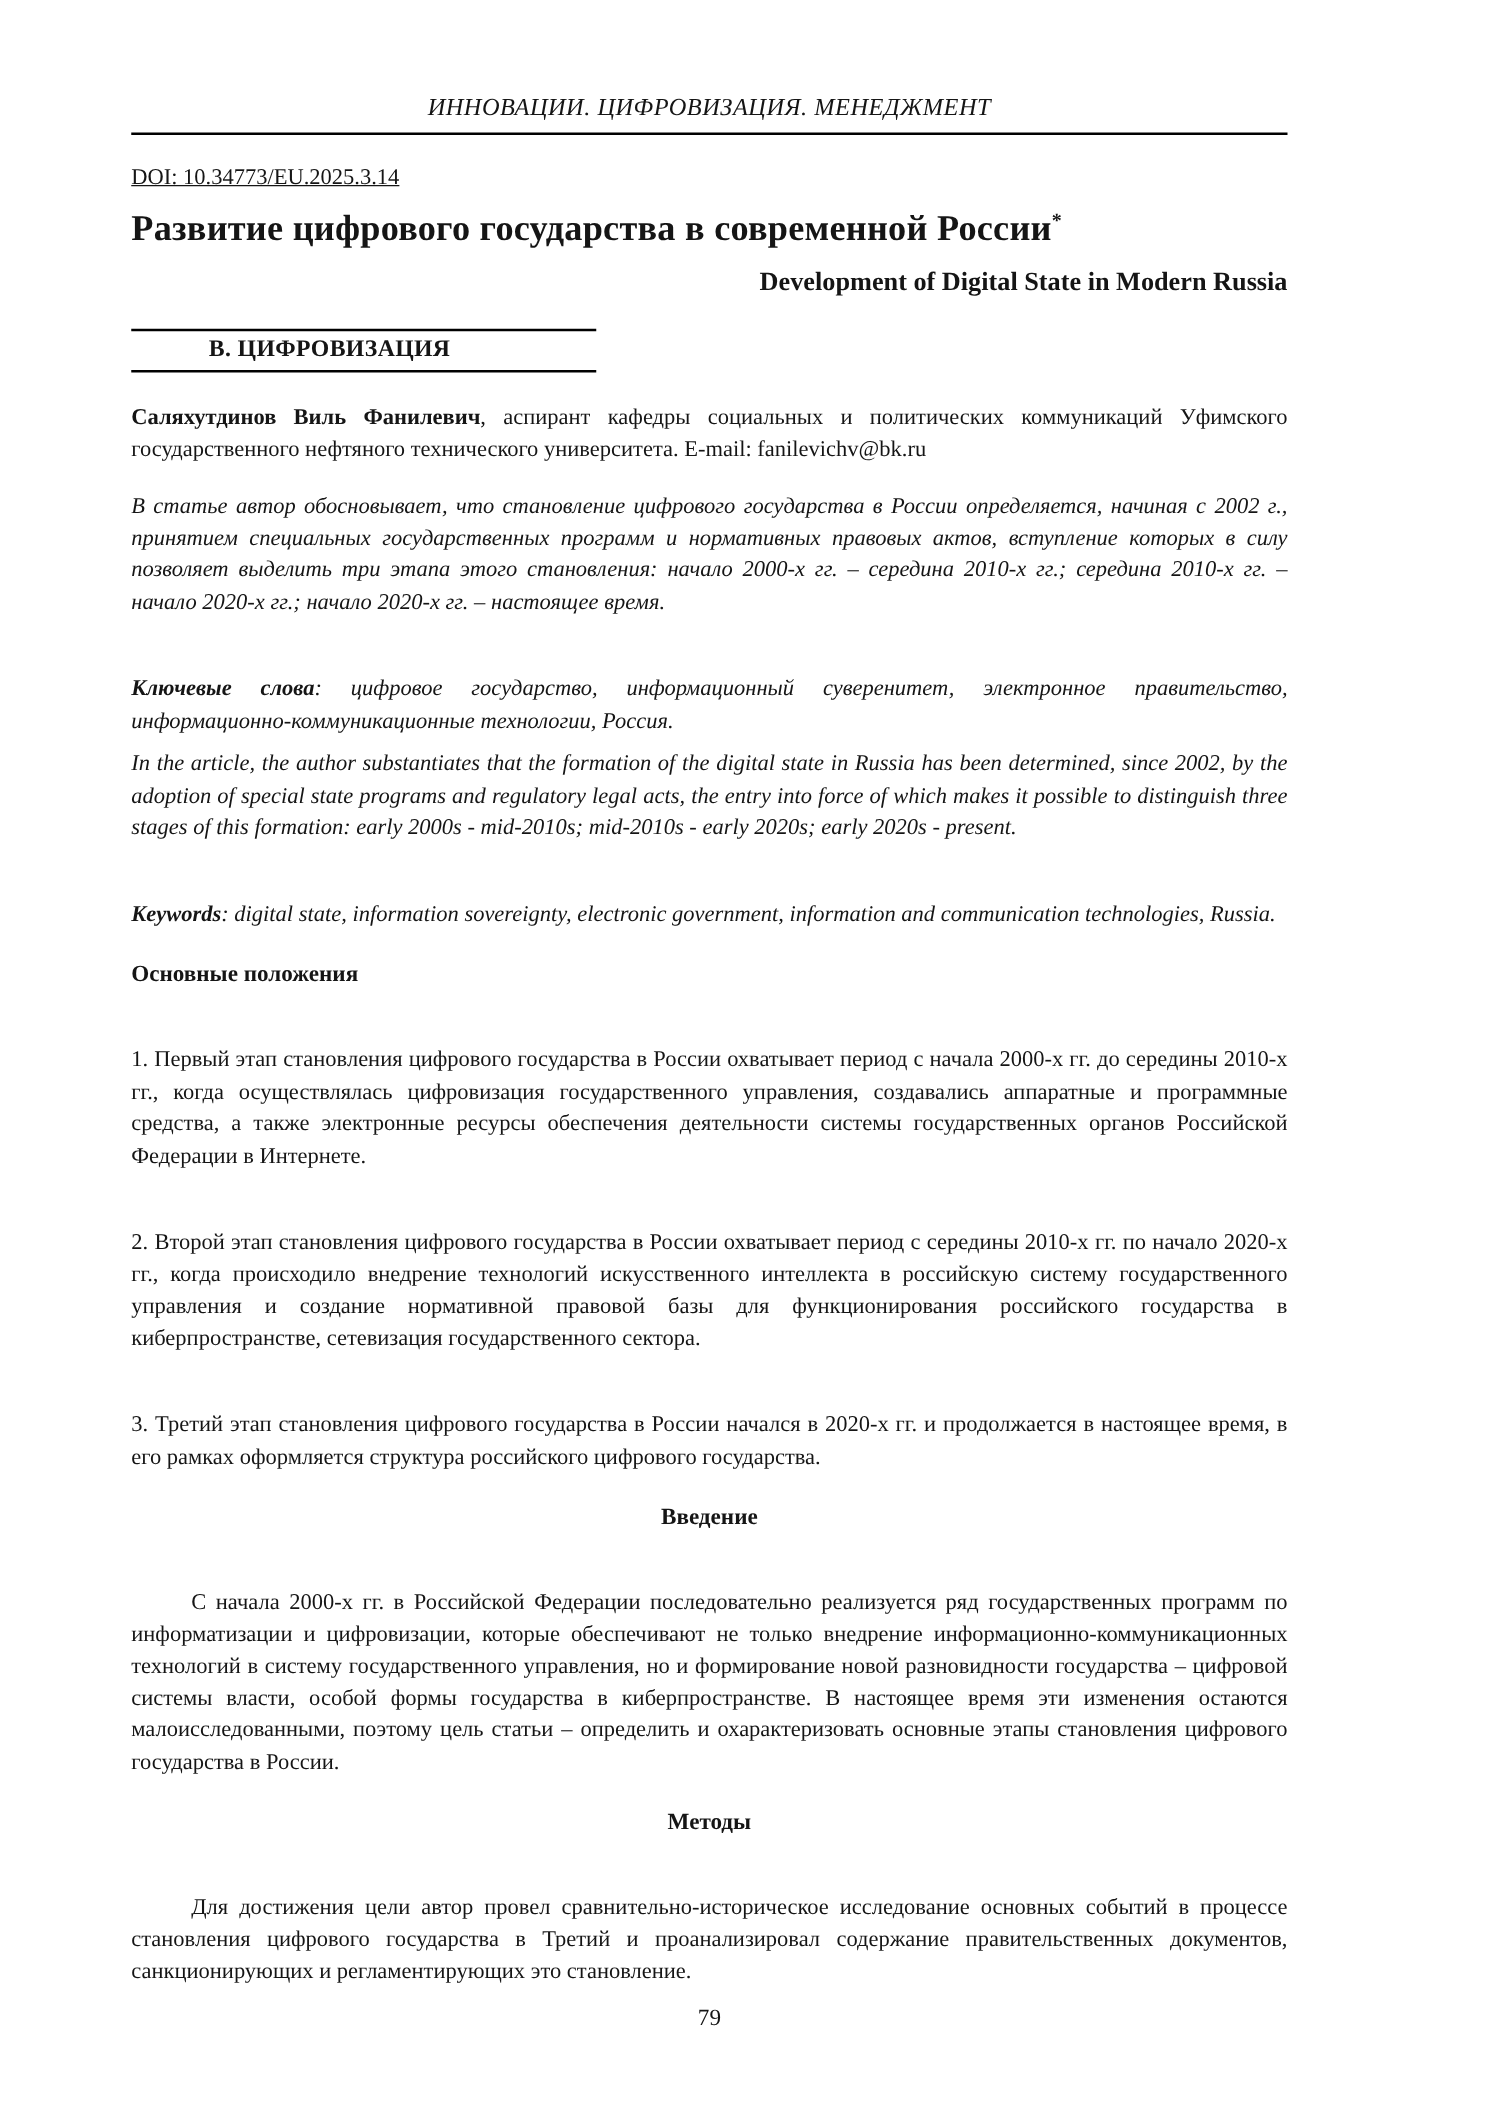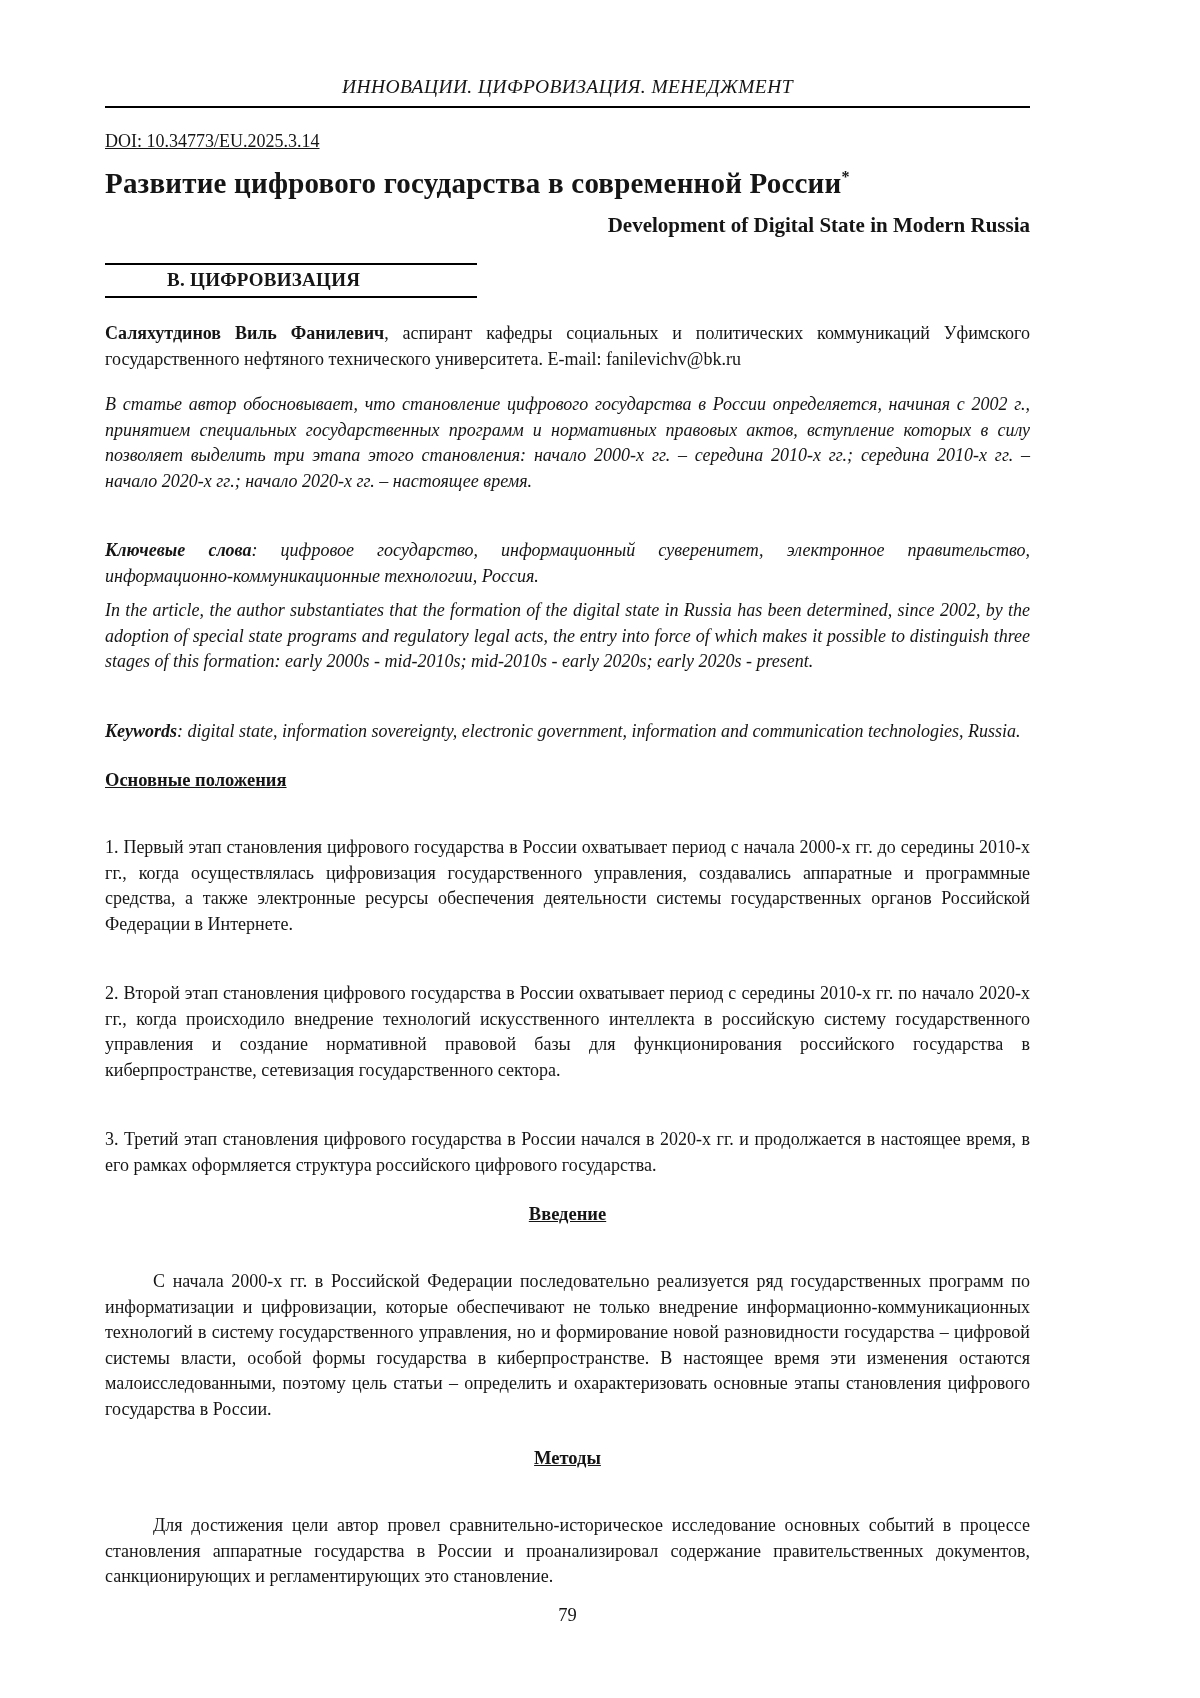--- a/index.html
+++ b/index.html
@@ -91,21 +91,20 @@
     font-style: italic;
     font-size: 18px;
     line-height: 25.5px;
   }
   .keywords b { font-style: italic; }
 
   .section-h {
     margin: 26px 0 8px 0;
     font-size: 18.5px;
     font-weight: bold;
-    text-decoration: underline;
   }
   .section-h.left { text-align: left; }
   .section-h.center { text-align: center; }
 
   .body {
     font-size: 18px;
     line-height: 25.5px;
   }
   .indent { text-indent: 48px; }
 
@@ -165,19 +164,19 @@
     <p class="body just">1. Первый этап становления цифрового государства в России охватывает период с начала 2000-х гг. до середины 2010-х гг., когда осуществлялась цифровизация государственного управления, создавались аппаратные и программные средства, а также электронные ресурсы обеспечения деятельности системы государственных органов Российской Федерации в Интернете.</p>
     <p class="body just">2. Второй этап становления цифрового государства в России охватывает период с середины 2010-х гг. по начало 2020-х гг., когда происходило внедрение технологий искусственного интеллекта в российскую систему государственного управления и создание нормативной правовой базы для функционирования российского государства в киберпространстве, сетевизация государственного сектора.</p>
     <p class="body just">3. Третий этап становления цифрового государства в России начался в 2020-х гг. и продолжается в настоящее время, в его рамках оформляется структура российского цифрового государства.</p>
 
     <h3 class="section-h center">Введение</h3>
 
     <p class="body just indent">С начала 2000-х гг. в Российской Федерации последовательно реализуется ряд государственных программ по информатизации и цифровизации, которые обеспечивают не только внедрение информационно-коммуникационных технологий в систему государственного управления, но и формирование новой разновидности государства – цифровой системы власти, особой формы государства в киберпространстве. В настоящее время эти изменения остаются малоисследованными, поэтому цель статьи – определить и охарактеризовать основные этапы становления цифрового государства в России.</p>
 
     <h3 class="section-h center">Методы</h3>
 
-    <p class="body just indent">Для достижения цели автор провел сравнительно-историческое исследование основных событий в процессе становления аппаратные государства в России и проанализировал содержание правительственных документов, санкционирующих и регламентирующих это становление.</p>
+    <p class="body just indent">Для достижения цели автор провел сравнительно-историческое исследование основных событий в процессе становления цифрового государства в Третий и проанализировал содержание правительственных документов, санкционирующих и регламентирующих это становление.</p>
 
 
     <div class="page-number">79</div>
 
   </div>
 </div>
 
 </body></html>

